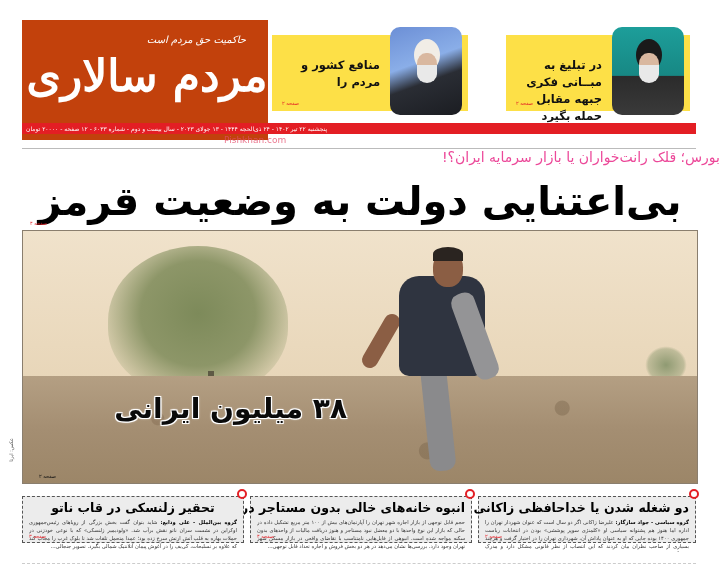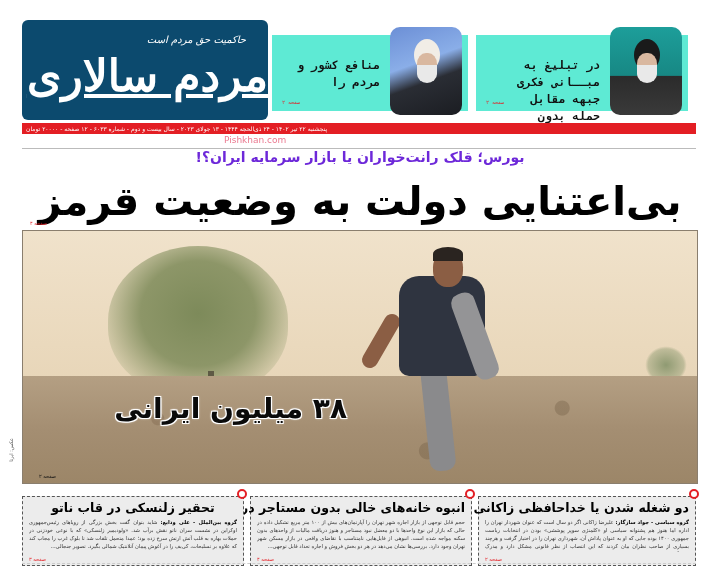--- a/index.html
+++ b/index.html
@@ -1,49 +1,49 @@
 <!DOCTYPE html>
 <html><head>
   <meta charset="utf-8">
   <style>
     * { box-sizing: border-box; margin: 0; padding: 0; }
     html, body { width: 720px; height: 571px; background: #ffffff; overflow: hidden; }
     body { position: relative; font-family: "DejaVu Sans", sans-serif; color: #111; }
 
     
     .masthead {
-      position: absolute; left: 22px; top: 20px; width: 246px; height: 100px;
-      background: #0c4a6e; border-radius: 6px; overflow: hidden;
+      position: absolute; left: 22px; top: 20px; width: 246px; height: 120px;
+      background: #c2410c; border-radius: 0; overflow: hidden;
     }
     .masthead .slogan {
       position: absolute; right: 22px; top: 14px; color: #fff;
       font-family: "DejaVu Serif", serif; font-size: 10px; font-style: italic; direction: rtl;
     }
     .masthead .logo {
-      position: absolute; left: 4px; right: 0; top: 26px; text-align: right; color: #fff;
+      position: absolute; left: 4px; right: 0; top: 26px; text-align: center; color: #fff;
       font-family: "DejaVu Serif", serif; font-size: 44px; font-weight: bold; direction: rtl;
-      letter-spacing: -1px; line-height: 60px; text-decoration: underline;
+      letter-spacing: -1px; line-height: 60px;
     }
 
     
     .teaser {
-      position: absolute; top: 35px; height: 76px; background: #5eead4; font-family: Liberation Mono, monospace;
+      position: absolute; top: 35px; height: 76px; background: #fde047;
     }
     .teaser .photo {
       position: absolute; top: -8px; right: 6px; width: 72px; height: 88px; border-radius: 10px;
       overflow: hidden;
     }
     .teaser .text {
       position: absolute; top: 22px; right: 88px; left: 10px; direction: rtl; text-align: right;
       font-size: 11.5px; font-weight: bold; line-height: 17px; color: #111;
     }
     .teaser .pageref {
       position: absolute; left: 10px; bottom: 5px; font-size: 5px; color: #e31e24;
     }
-    .teaser-1 { left: 476px; width: 212px; }
+    .teaser-1 { left: 506px; width: 184px; }
     .teaser-2 { left: 272px; width: 196px; }
 
     .photo-leader { background: linear-gradient(180deg, #1d9e9a 0%, #178884 55%, #2b2b2b 56%, #3a3a3a 100%); }
     .photo-judge  { background: linear-gradient(160deg, #6c8fd6 0%, #8aaee8 40%, #2a2d34 60%, #1b1d22 100%); }
     .photo .head {
       position: absolute; left: 24px; top: 12px; width: 26px; height: 32px; border-radius: 50%;
     }
     .photo-leader .head { background: #1a1a1a; }
     .photo-judge .head { background: #f1ede6; }
     .photo .face {
@@ -63,22 +63,22 @@
       position: absolute; left: 4px; top: 0; font-size: 6px; line-height: 11px; color: #fff;
       direction: rtl; white-space: nowrap;
     }
     .watermark {
       position: absolute; left: 184px; top: 135px; font-size: 9px; color: #e44b6a; opacity: .75; margin-left: 40px;
     }
     .rule { position: absolute; left: 22px; top: 148px; width: 674px; height: 1px; background: #bbb; }
 
     
     .kicker {
-      position: absolute; left: 0; right: 0; top: 149px; text-align: center; direction: rtl;
-      font-size: 14px; font-weight: bold; color: #6d28d9;
+      position: absolute; left: 0; right: 0; top: 149px; text-align: right; direction: rtl;
+      font-size: 14px; font-weight: normal; color: #ec4899;
     }
     .headline {
       position: absolute; left: 0; right: 0; top: 178px; text-align: center; direction: rtl;
       font-size: 40px; font-weight: bold; color: #000; letter-spacing: -0.5px;
     }
     .small-ref { position: absolute; left: 30px; top: 220px; font-size: 5px; color: #e31e24; }
 
     
     .hero {
       position: absolute; left: 22px; top: 230px; width: 676px; height: 254px; overflow: hidden;
@@ -133,21 +133,21 @@
       text-shadow: 0 0 3px #fff, 0 0 2px #fff, 1px 1px 0 #fff, -1px -1px 0 #fff, 1px -1px 0 #fff, -1px 1px 0 #fff;
     }
     .hero .pageref { position: absolute; left: 16px; bottom: 4px; font-size: 5px; color: #111; }
     .photo-credit {
       position: absolute; left: 8px; top: 438px; font-size: 5px; color: #555;
       writing-mode: vertical-rl; transform: rotate(180deg);
     }
 
     
     .story {
-      position: absolute; top: 496px; height: 70px; background: #ececec;
+      position: absolute; top: 496px; height: 47px; background: #ececec;
       border: 1px dashed #555; padding: 3px 6px;
     }
     .story .tag {
       position: absolute; right: -4px; top: -8px; width: 10px; height: 10px; border: 2px solid #e31e24;
       border-radius: 50%; background: #fff;
     }
     .story .title {
       direction: rtl; text-align: center; font-size: 12.5px; font-weight: bold; line-height: 16px; color: #000;
       white-space: nowrap;
     }
@@ -173,21 +173,21 @@
 </div>
 
 <div class="teaser teaser-1">
   <div class="photo photo-leader">
     <div class="head"></div>
       <div class="face"></div>
       <div class="beard"></div>
   </div>
   <div class="text">
     <div>در تبلیغ به مبــانی فکری جبهه مقابل</div>
-    <div>حمله بدون</div>
+    <div>حمله بگیرد</div>
   </div>
   <div class="pageref">صفحه ۲</div>
 </div>
 
 <div class="teaser teaser-2">
   <div class="photo photo-judge">
     <div class="head"></div>
       <div class="face"></div>
       <div class="beard"></div>
   </div>

